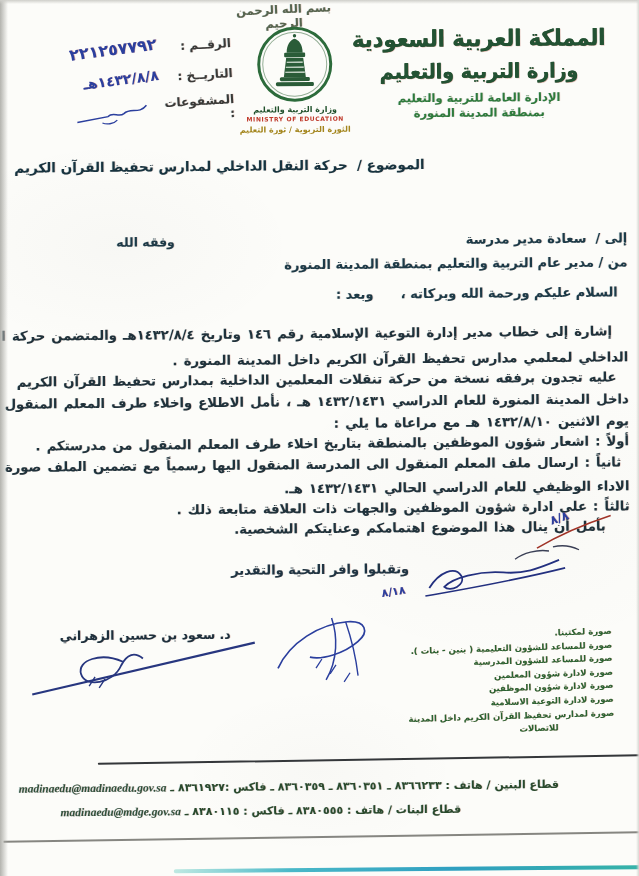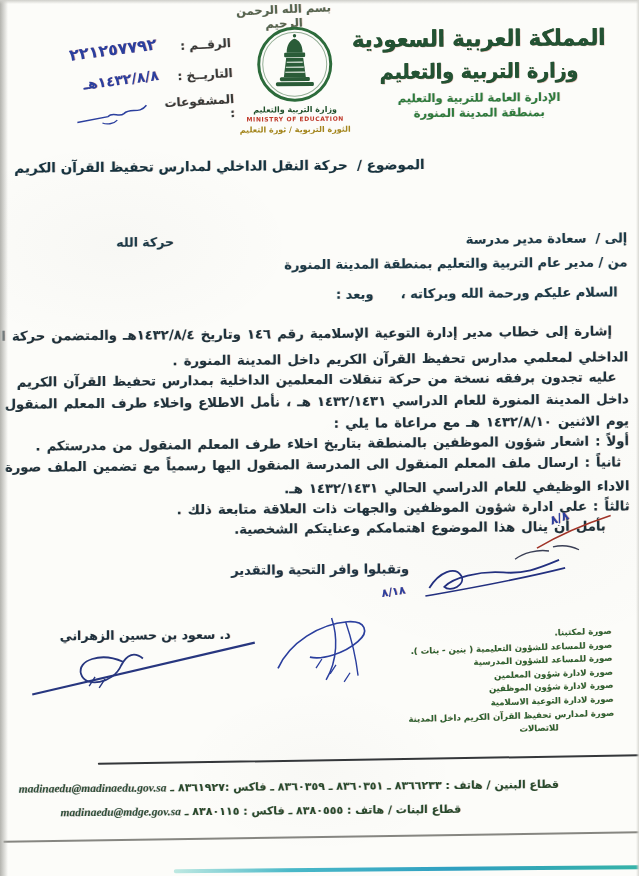--- a/index.html
+++ b/index.html
@@ -110,21 +110,21 @@
         <svg width="92" height="24" viewBox="0 0 92 24">
           <path d="M78,6 C70,15 62,7 55,13 C50,17 44,10 39,15 L8,19" fill="none" stroke="#2b3f9e" stroke-width="1.5"></path>
           <path d="M48,19 C44,23 37,23 33,21" fill="none" stroke="#2b3f9e" stroke-width="1.3"></path>
         </svg>
       </div>
     </div>
 
     <div class="abs subject nowrap print">الموضوع /  حركة النقل الداخلي لمدارس تحفيظ القرآن الكريم</div>
 
     <div class="abs toline nowrap print">إلى /  سعادة مدير مدرسة</div>
-    <div class="abs blessing nowrap print">حركة الله</div>
+    <div class="abs blessing nowrap print">وفقه الله</div>
     <div class="abs fromline nowrap print">من / مدير عام التربية والتعليم بمنطقة المدينة المنورة</div>
     <div class="abs salut nowrap print">السلام عليكم ورحمة الله وبركاته ،      وبعد :</div>
 
     <div class="abs bline print" style="top:326px;padding-right:16px">إشارة إلى خطاب مدير إدارة التوعية الإسلامية رقم ١٤٦ وتاريخ ١٤٣٢/٨/٤هـ والمتضمن حركة النقل</div>
     <div class="abs bline print" style="top:352px">الداخلي لمعلمي مدارس تحفيظ القرآن الكريم داخل المدينة المنورة .</div>
     <div class="abs bline print" style="top:372px;padding-right:12px">عليه تجدون برفقه نسخة من حركة تنقلات المعلمين الداخلية بمدارس تحفيظ القرآن الكريم</div>
     <div class="abs bline print" style="top:394px">داخل المدينة المنورة للعام الدراسي ١٤٣٢/١٤٣١ هـ ، نأمل الاطلاع واخلاء طرف المعلم المنقول مع نهاية دوام</div>
     <div class="abs bline print" style="top:416px">يوم الاثنين ١٤٣٢/٨/١٠ هـ مع مراعاة ما يلي :</div>
     <div class="abs bline print" style="top:436px">أولاً : اشعار شؤون الموظفين بالمنطقة بتاريخ اخلاء طرف المعلم المنقول من مدرستكم .</div>
     <div class="abs bline print" style="top:457px;padding-right:8px">ثانياً : ارسال ملف المعلم المنقول الى المدرسة المنقول اليها رسمياً مع تضمين الملف صورة من بطاقة</div>

